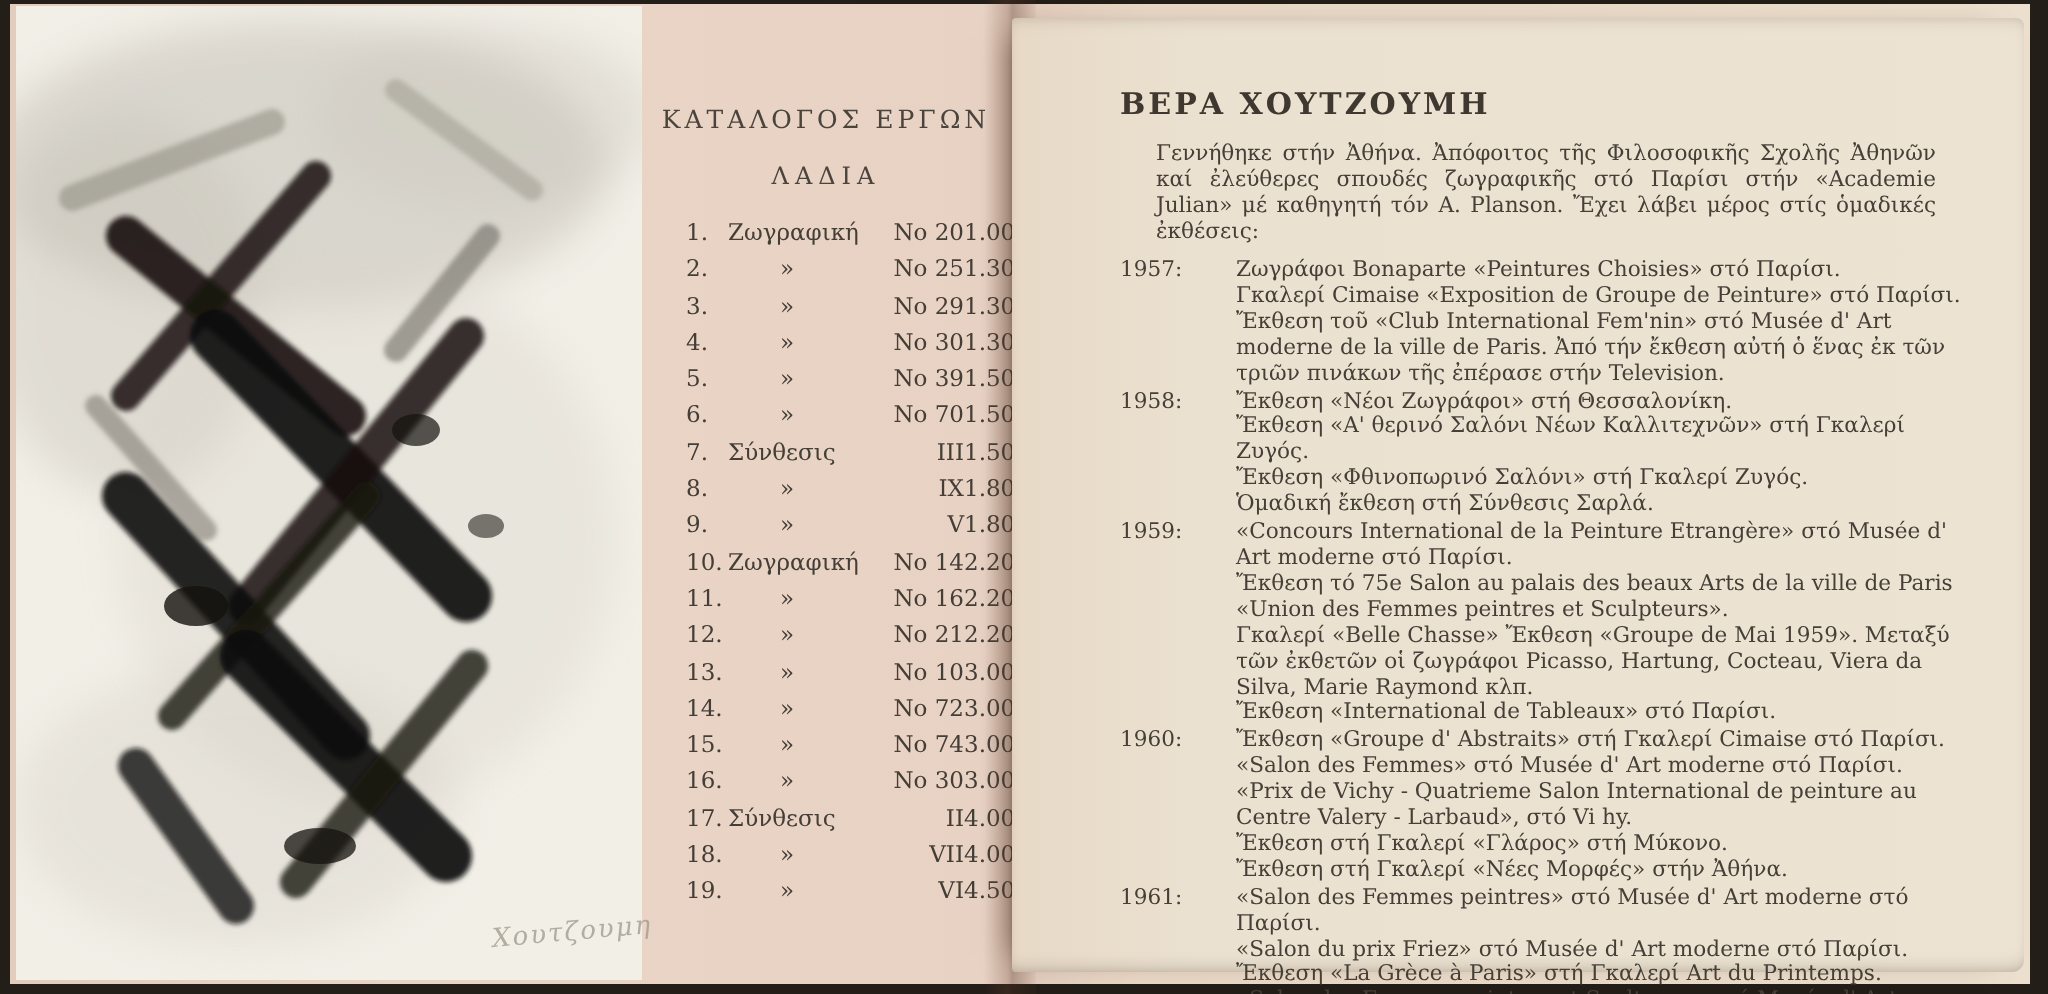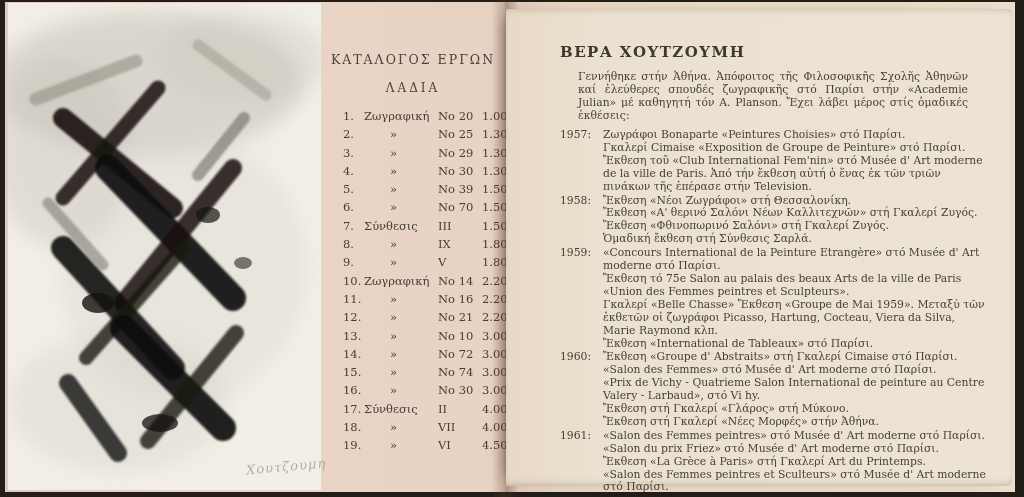--- a/index.html
+++ b/index.html
@@ -40,21 +40,21 @@
     font-size:12px;letter-spacing:3px;color:#4a443c;
   }
   .catalog-items{margin:12px 20px 0 22px;}
   .catalog-row{
     display:grid;grid-template-columns:21px 72px 46px 1fr;
     font-size:11.5px;line-height:18.3px;color:#443e36;
   }
   .item-num{text-align:left;}
   .item-label{text-align:left;}
   .item-label.ditto{padding-left:26px;}
-  .item-ref{text-align:left;padding-left:2px;}
+  .item-ref{text-align:right;padding-left:2px;}
   .item-price{text-align:right;}
   
   .fold{
     position:absolute;left:492px;top:0;width:26px;height:497px;
     background:linear-gradient(90deg,rgba(120,80,60,0) 0%,rgba(110,70,50,.25) 45%,rgba(80,50,35,.35) 55%,rgba(120,80,60,.05) 100%);
     pointer-events:none;
   }
   
   .bio-page{
     position:absolute;left:506px;top:9px;width:506px;height:477px;
@@ -65,21 +65,21 @@
   }
   .bio-inner{padding:34px 26px 0 54px;}
   .bio-name{
     margin:0 0 9px;font-size:15px;font-weight:bold;letter-spacing:1.5px;color:#3e3830;
   }
   .bio-intro{
     margin:0 18px 7px;font-size:10.8px;line-height:13px;text-align:justify;
   }
   .bio-entries{}
   .bio-entry{
-    display:grid;grid-template-columns:36px 1fr;column-gap:7px;
+    display:grid;grid-template-columns:36px 1fr;column-gap:22px;
     margin-bottom:1px;
   }
   .entry-year{font-size:10.8px;line-height:12.9px;white-space:nowrap;}
   .entry-lines{}
   .entry-line{font-size:10.8px;line-height:12.9px;text-align:left;}
 </style>
 </head>
 <body>
 
 <div class="scan">

